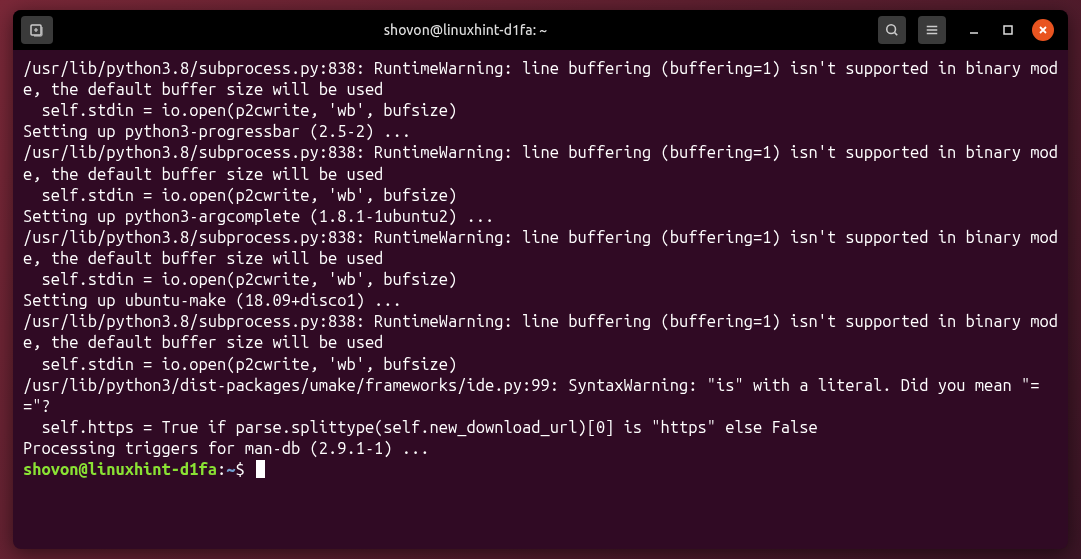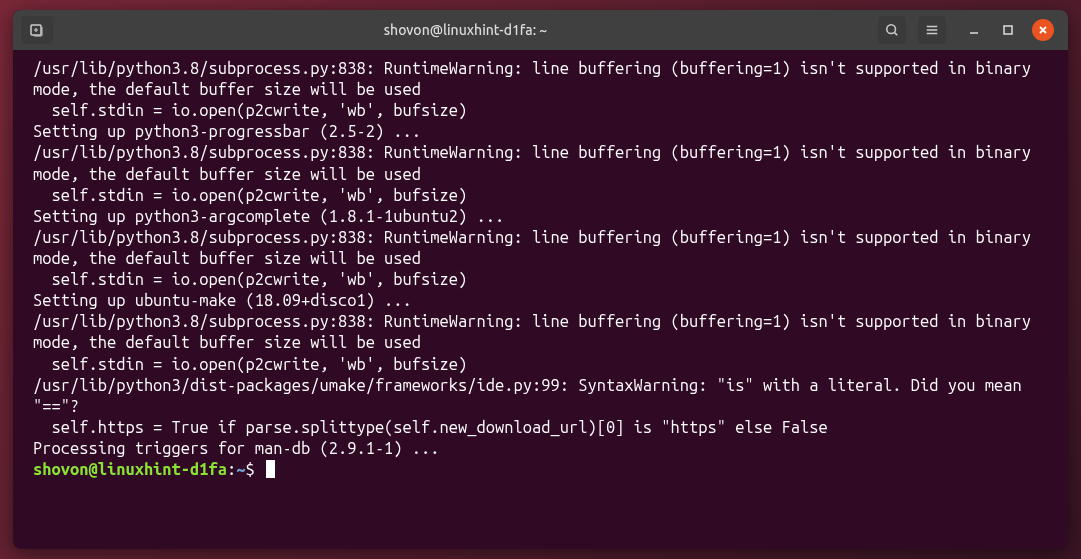--- a/index.html
+++ b/index.html
@@ -19,21 +19,21 @@
       border-radius: 8px;
       width: 1055px;
       height: 539px;
       margin: 10px auto;
       box-shadow: 0 4px 20px rgba(0,0,0,0.5);
       display: flex;
       flex-direction: column;
       overflow: hidden;
     }
     .titlebar {
-      background: #404040;
+      background: #000000;
       height: 40px;
       display: flex;
       align-items: center;
       padding: 0 8px;
       gap: 8px;
     }
     .tab-button {
       width: 32px;
       height: 28px;
       background: #3a3a3a;
@@ -87,21 +87,21 @@
       background: #e95420;
       border-radius: 50%;
       color: #fff;
     }
     .win-btn svg {
       width: 12px;
       height: 12px;
     }
     .terminal-content {
       flex: 1;
-      padding: 8px 20px;
+      padding: 8px 10px;
       font-family: 'Ubuntu Mono', 'DejaVu Sans Mono', monospace;
       font-size: 16.5px;
       line-height: 1.28;
       color: #ffffff;
       overflow: hidden;
       white-space: pre-wrap;
       word-break: break-all;
     }
     .prompt-user {
       color: #8ae234;

